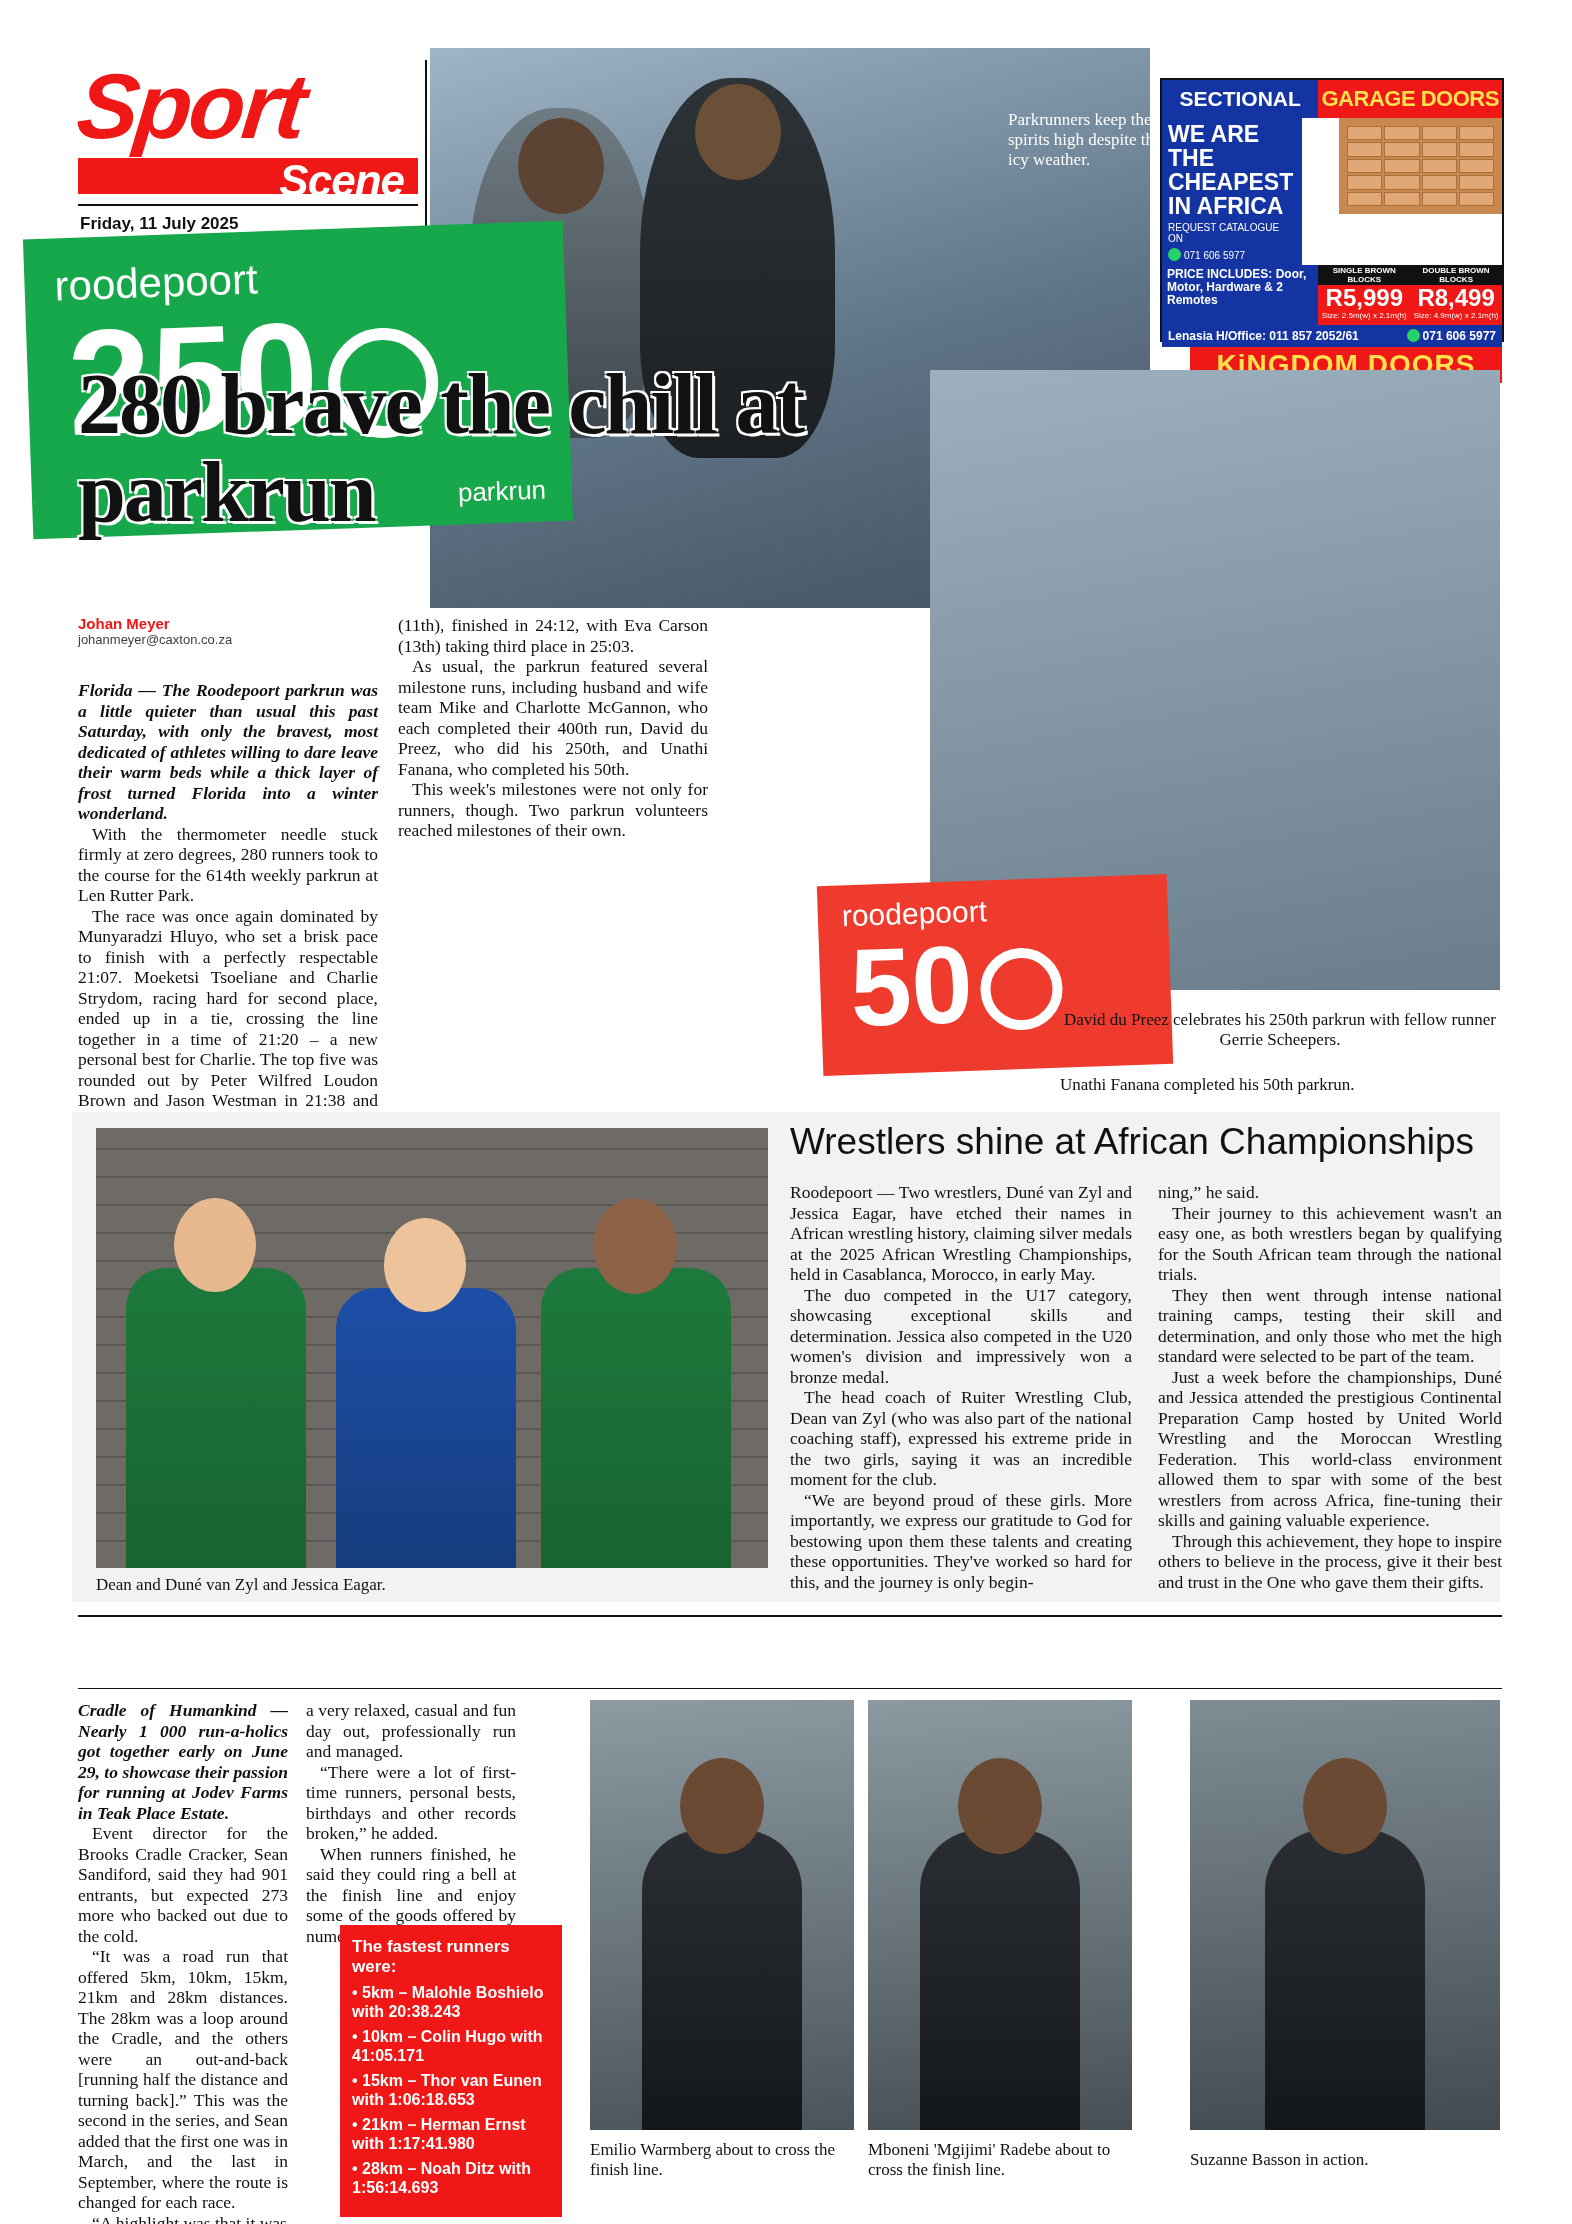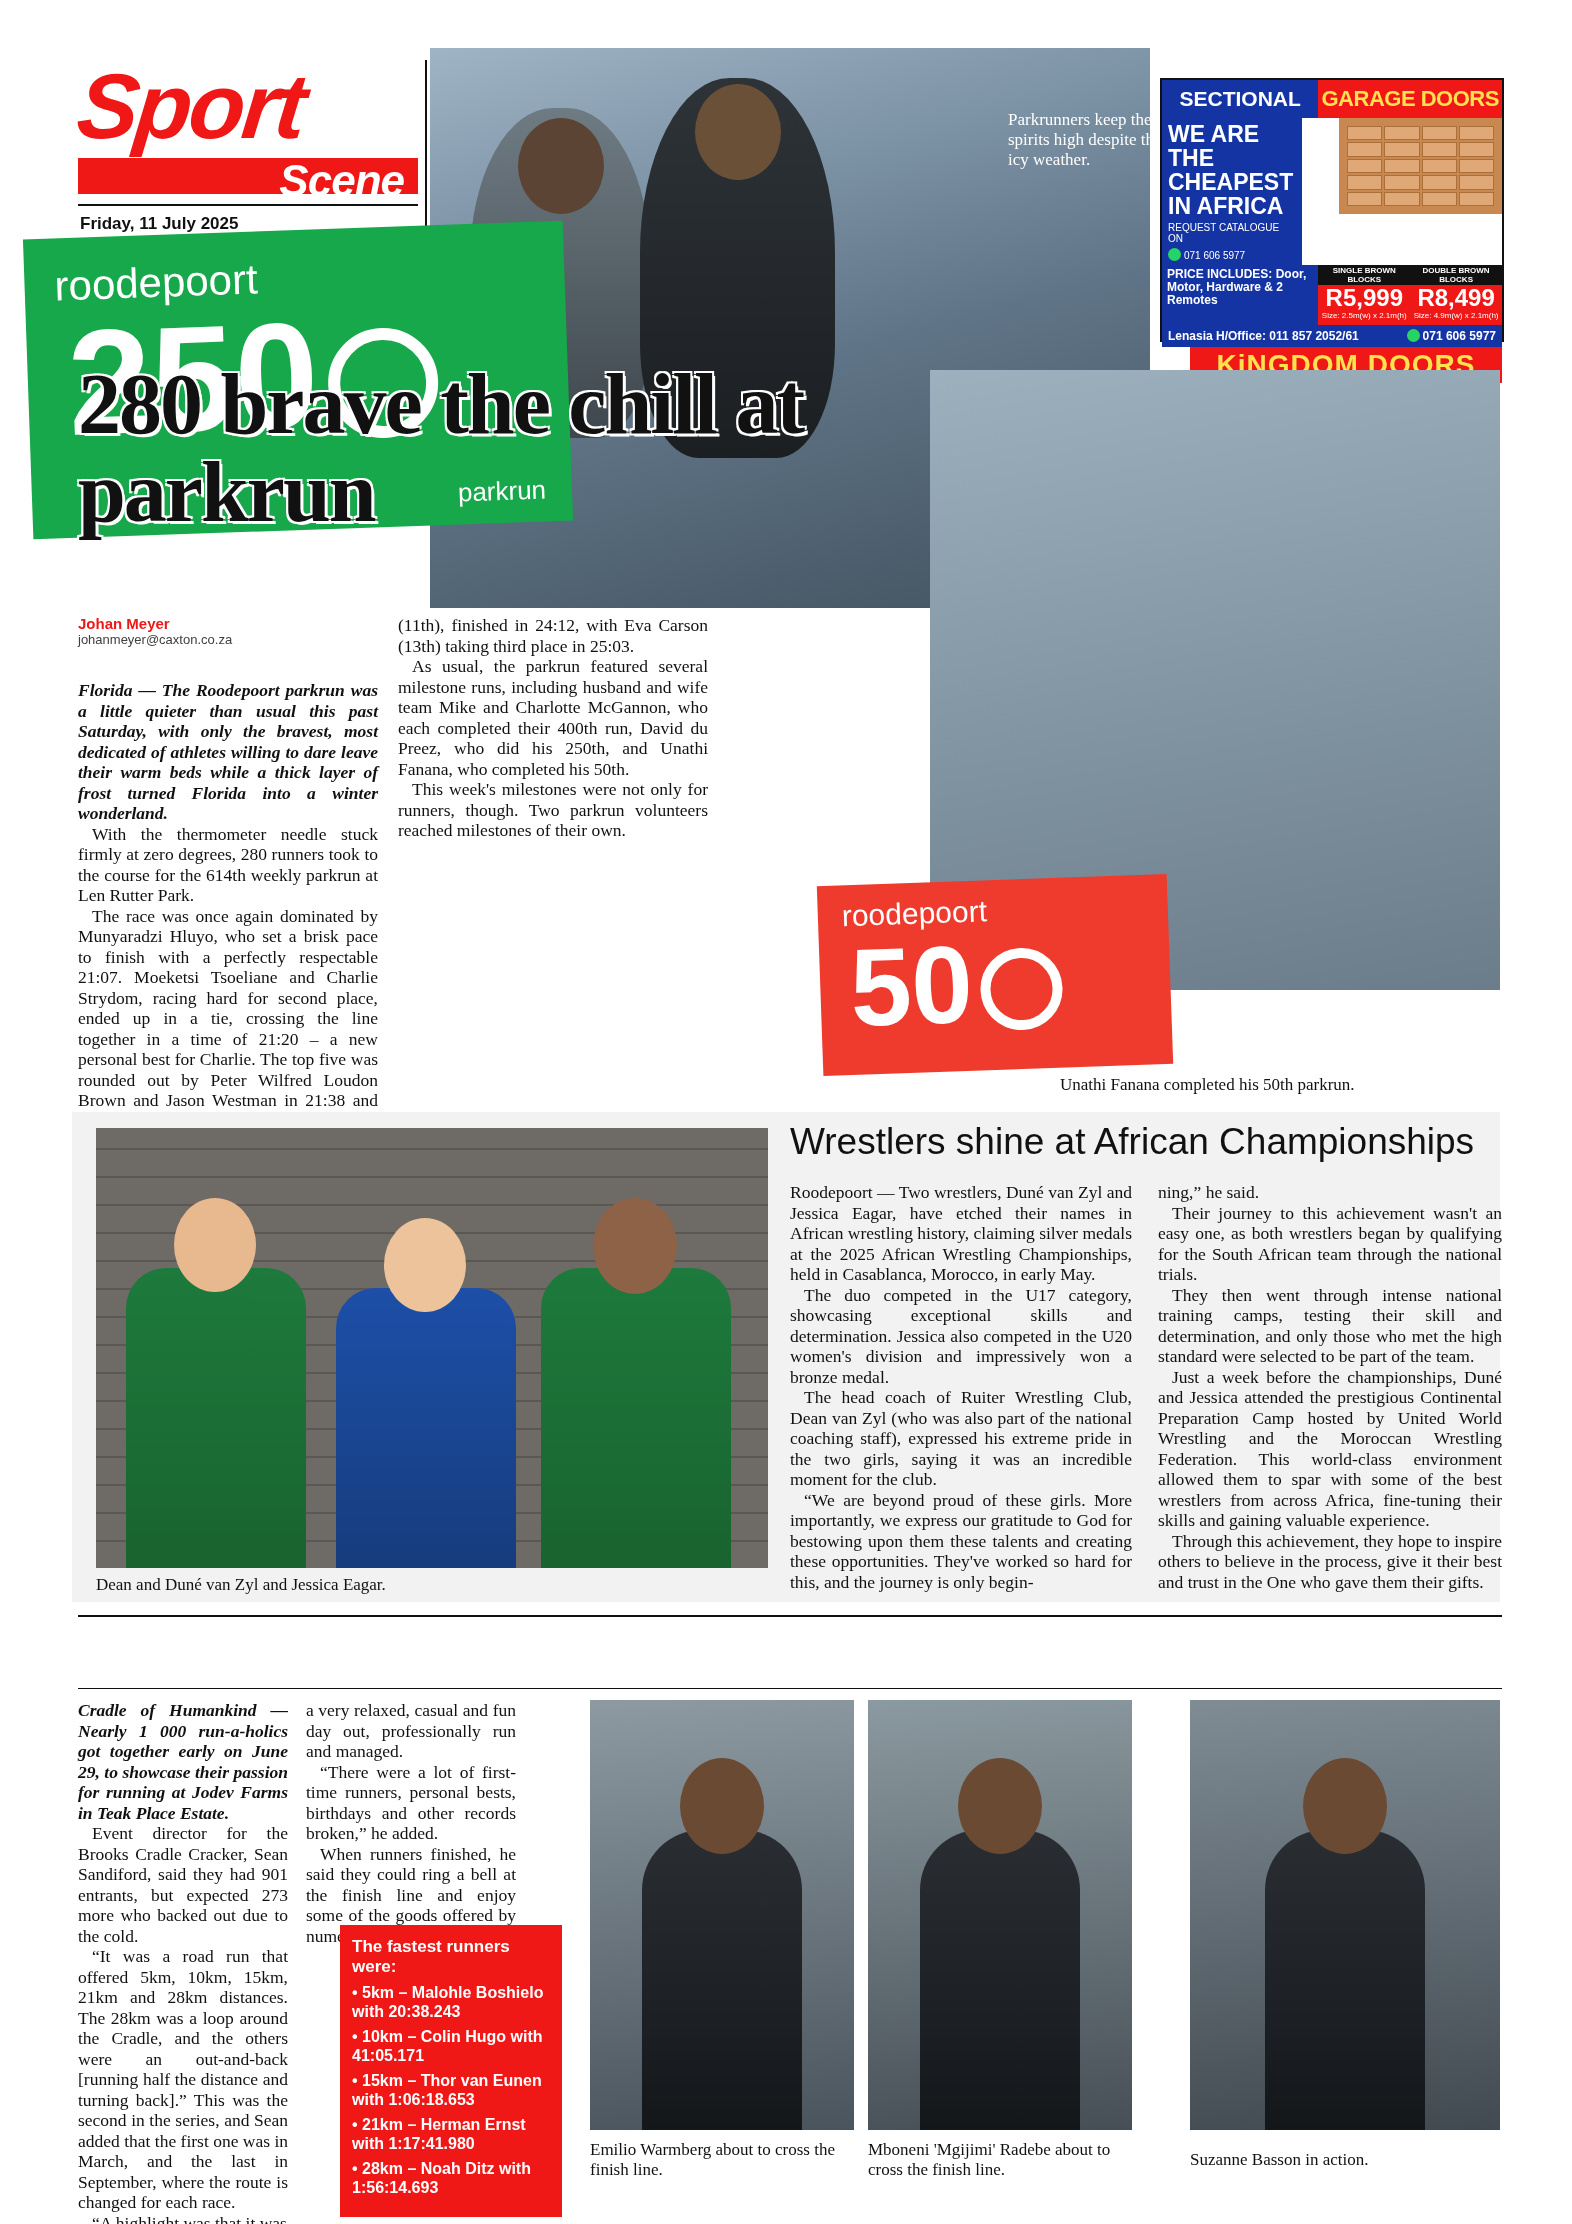--- a/index.html
+++ b/index.html
@@ -306,20 +306,21 @@
   <div class="pr-photo-green"></div>
   <div class="flag-green">
     <div class="t">roodepoort</div>
     <div class="n"><span>250</span><span class="ring"></span></div>
     <div class="pk">parkrun</div>
   </div>
   <div class="flag-red">
     <div class="t">roodepoort</div>
     <div class="n"><span>50</span><span class="ring-sm"></span></div>
   </div>
+  <div class="cap-right">David du Preez celebrates his 250th parkrun with fellow runner Gerrie Scheepers.</div>
   <div class="cap-unathi">Unathi Fanana completed his 50th parkrun.</div>
 
   <div class="wrestle-bg"></div>
   <div class="wr-photo">
     <div class="brick"></div>
     <div class="wr-person wp1">
         <div class="head"></div>
       </div>
     <div class="wr-person wp2">
         <div class="head"></div>

